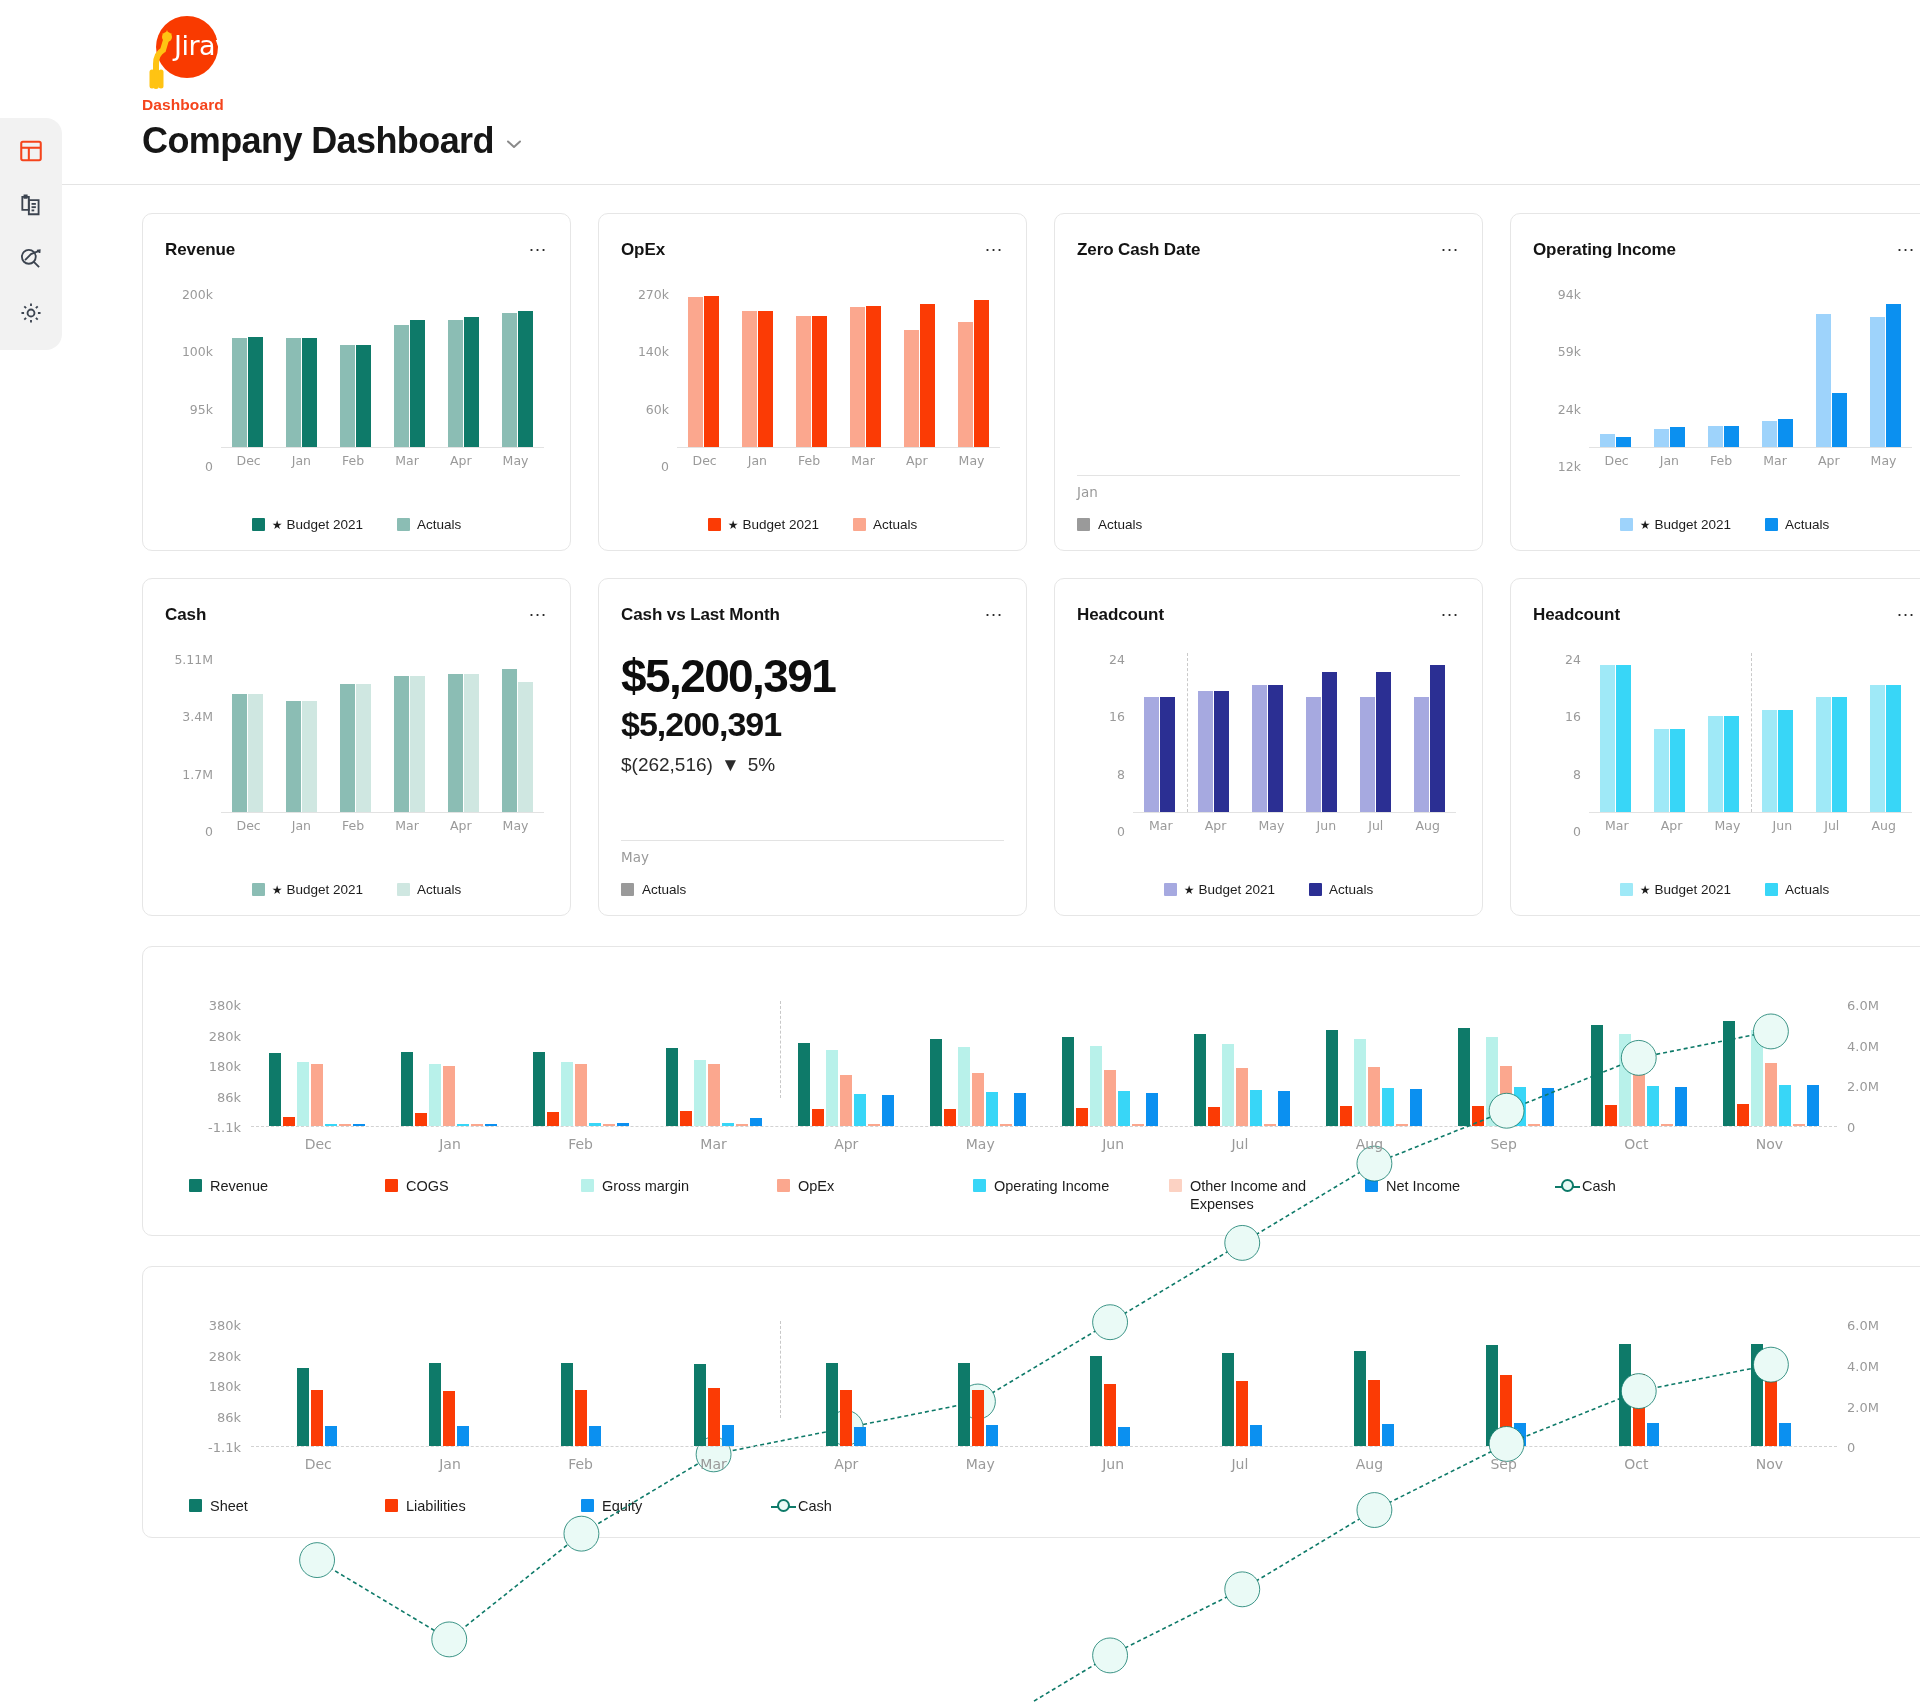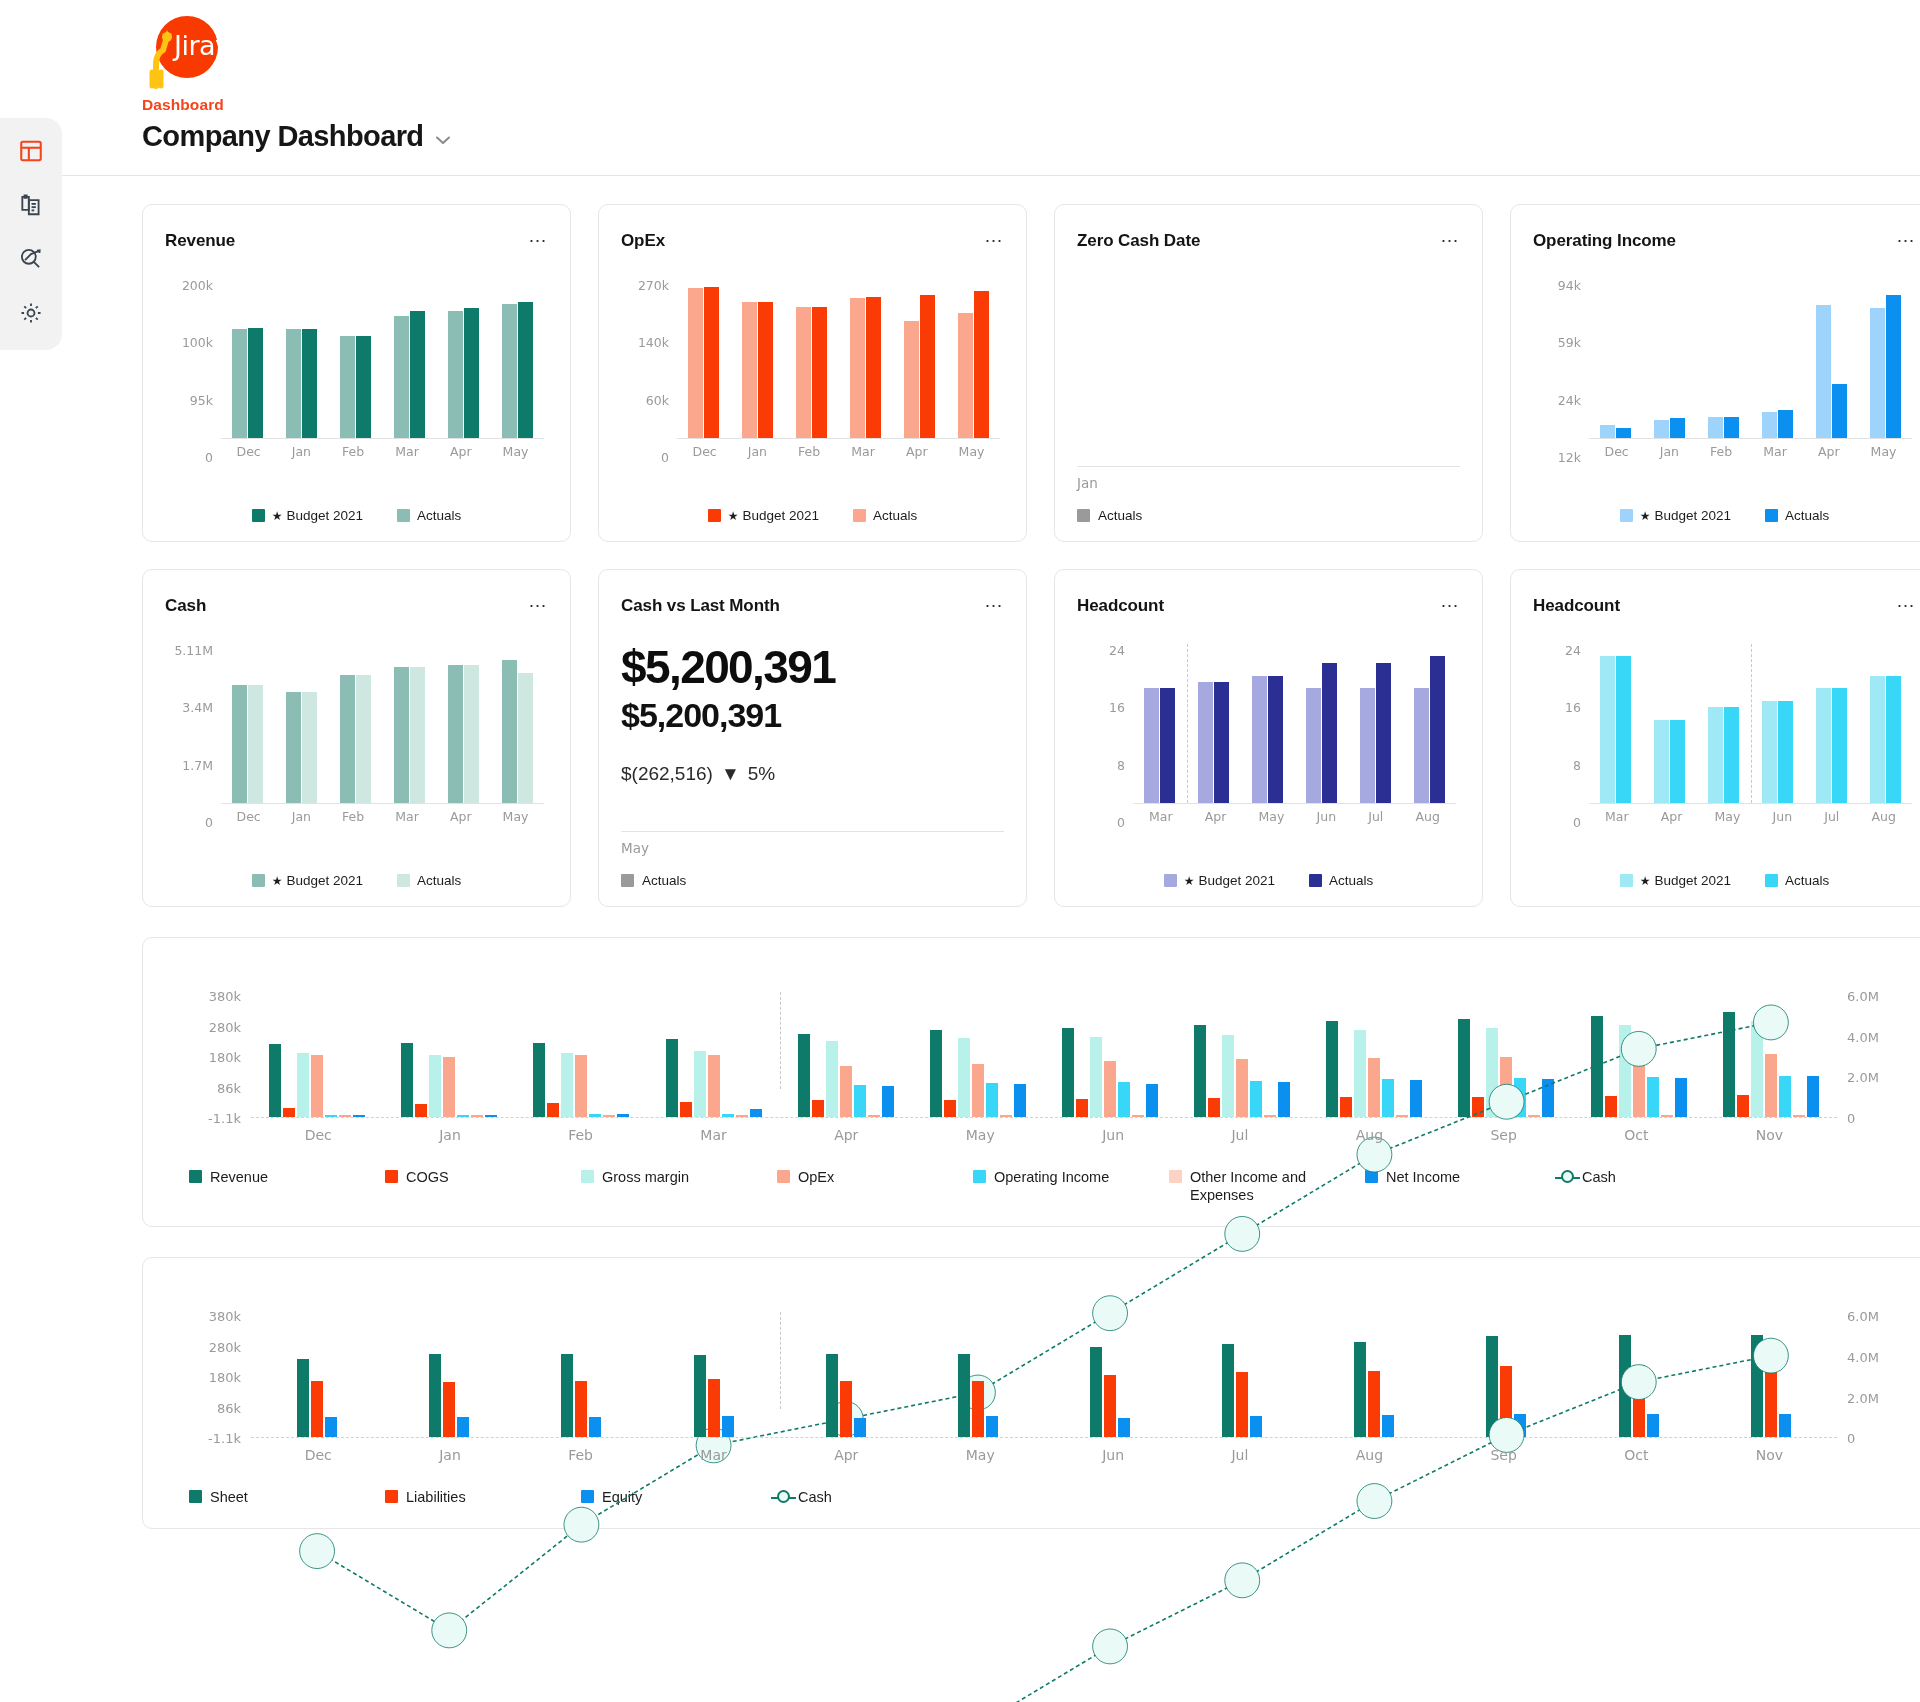--- a/index.html
+++ b/index.html
@@ -42,21 +42,21 @@
   .logo-giraffe{ position:absolute; left:0; top:16px; }
   .logo-text{
     position:absolute; left:32px; top:18px;
     color:#fff; font-size:27px; letter-spacing:-0.5px;
     font-family:"DejaVu Sans", sans-serif;
   }
 
   .header { padding:96px 0 0 80px; }
   .crumb { color:#f5441c; font-size:15.5px; font-weight:bold; letter-spacing:.1px; }
   .title-row{ display:flex; align-items:center; gap:10px; margin-top:6px; }
-  .page-title{ font-size:29px; font-weight:bold; letter-spacing:-0.6px; color:#161616; }
+  .page-title{ font-size:36px; font-weight:bold; letter-spacing:-0.6px; color:#161616; }
   .caret{ margin-top:6px; }
   .hr { margin-top:22px; height:1px; background:#e4e4e4; width:1858px; }
 
   
   .grid {
     margin:28px 0 0 80px;
     width:1800px;
     display:grid;
     grid-template-columns:repeat(4, 429px);
     column-gap:27px;
@@ -91,21 +91,21 @@
   .legend{ position:absolute; left:0; right:0; bottom:18px;
            display:flex; justify-content:center; gap:34px; align-items:center; }
   .lg{ display:flex; align-items:center; gap:7px; font-size:13.5px; color:#1d1d1d; }
   .sw{ width:13px; height:13px; border-radius:1px; display:inline-block; }
   .star{ font-size:12px; margin-right:-3px; }
 
   
   .bignum{ font-size:56px; font-weight:bold; letter-spacing:-2px; margin-top:46px; color:#0d0d0d; }
   .bignum2{ font-size:46px; font-weight:bold; letter-spacing:-1.6px; margin-top:24px; color:#0d0d0d; }
   .subnum{ font-size:34px; font-weight:bold; letter-spacing:-1px; margin-top:2px; color:#111; }
-  .delta{ font-size:19px; color:#2b2b2b; margin-top:28px; display:flex; align-items:center; gap:8px;}
+  .delta{ font-size:19px; color:#2b2b2b; margin-top:10px; display:flex; align-items:center; gap:8px;}
   .rule{ position:absolute; left:22px; right:22px; bottom:74px; height:1px; background:#e3e3e3; }
   .rule-lab{ position:absolute; left:22px; bottom:50px; font-size:13.5px; color:#9a9a9a;
              font-family:"DejaVu Sans", sans-serif;}
   .legend-left{ position:absolute; left:22px; bottom:18px; display:flex; align-items:center; gap:8px; }
 
   
   .panel{
     margin:30px 0 0 80px;
     width:1800px;
     background:#fff;

